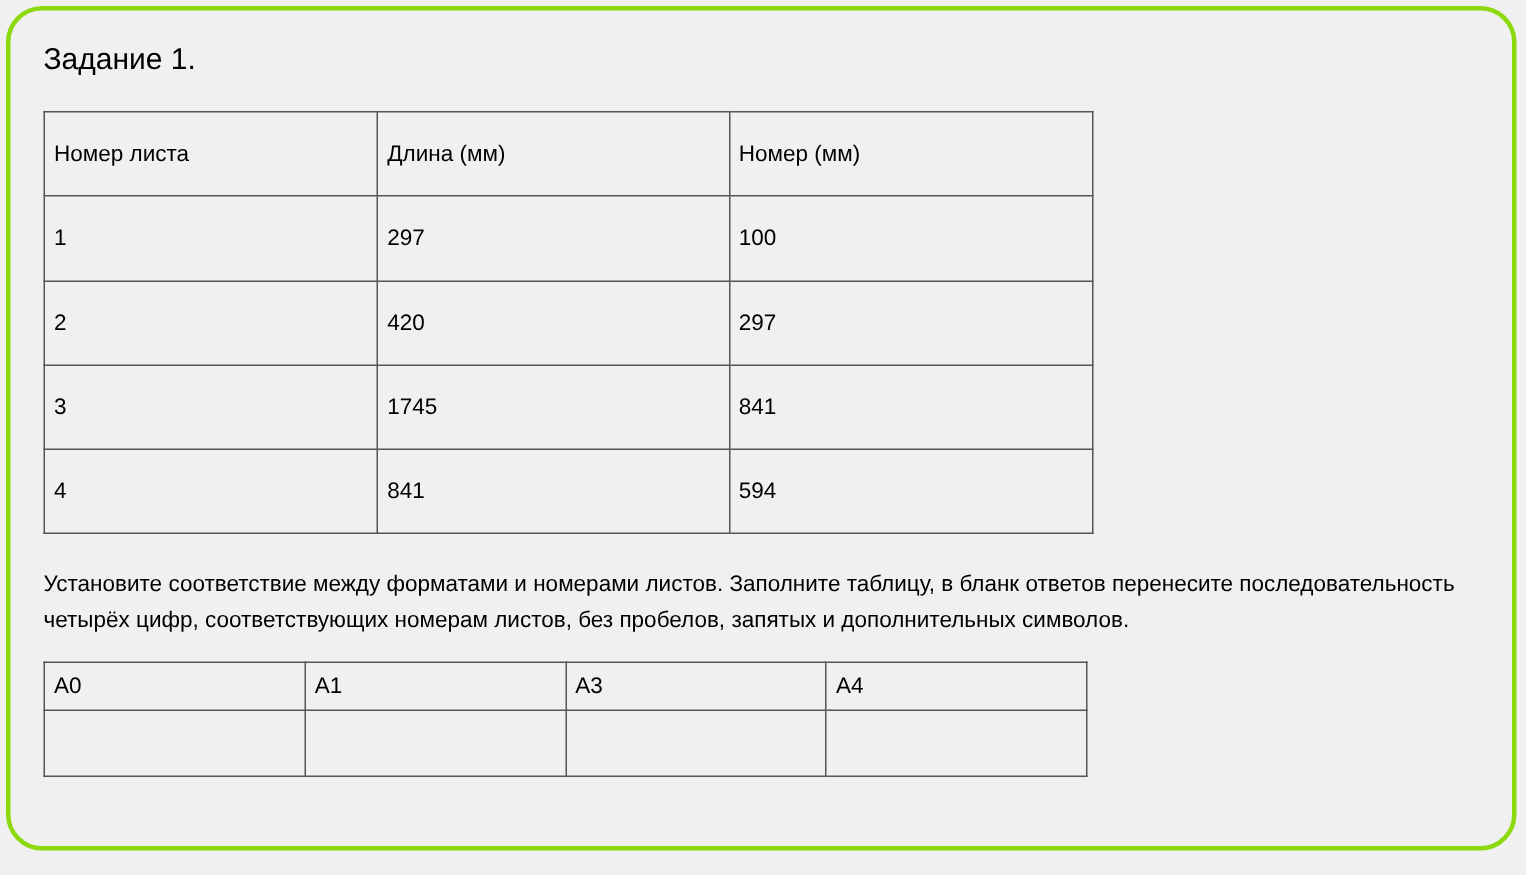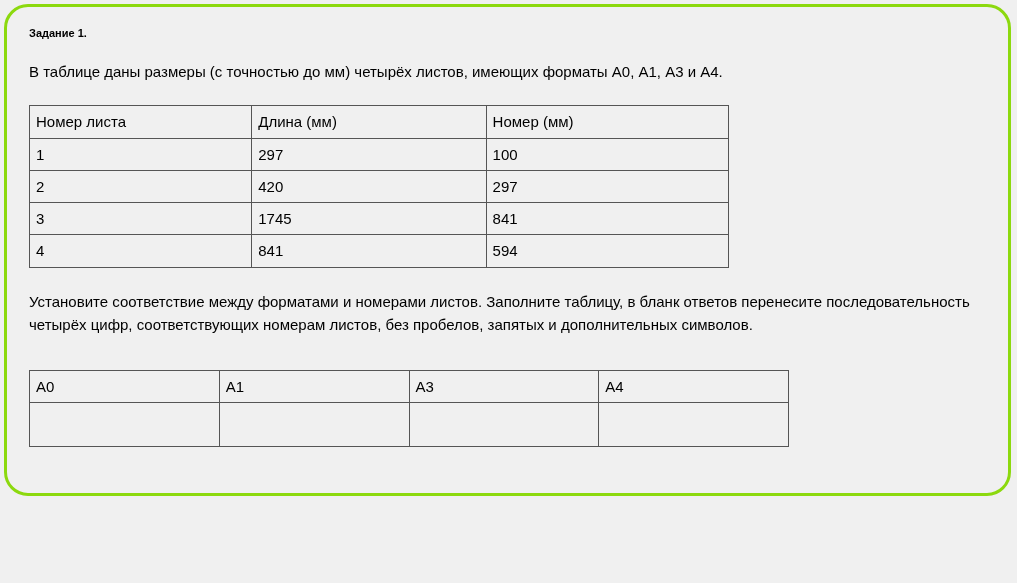--- a/index.html
+++ b/index.html
@@ -16,54 +16,54 @@
     }
     .card {
       width: 1007px;
       background: #f0f0f0;
       border: 3px solid #8cd90e;
       border-radius: 24px;
       padding: 18px 22px 24px 22px;
       line-height: 1.55;
     }
     .title {
-      font-weight: bold;
-      font-size: 11px;
+      font-weight: normal;
+      font-size: 20px;
       margin-bottom: 18px;
     }
     .intro {
       margin-bottom: 22px;
     }
     table {
       border-collapse: collapse;
       margin-bottom: 22px;
     }
     table.data-table {
       width: 700px;
     }
     table.data-table th,
     table.data-table td {
       border: 1px solid #555;
-      padding: 4px 6px;
+      padding: 16px 6px;
       text-align: left;
       font-weight: normal;
       height: 30px;
       vertical-align: middle;
     }
     table.data-table th {
       font-weight: normal;
     }
     .col-num { width: 220px; }
     .col-len { width: 232px; }
     .col-wid { width: 240px; }
     .instructions {
-      margin-bottom: 34px;
+      margin-bottom: 16px;
     }
     table.answer-table {
-      width: 760px;
+      width: 696px;
     }
     table.answer-table th,
     table.answer-table td {
       border: 1px solid #555;
       padding: 4px 6px;
       text-align: left;
       font-weight: normal;
       vertical-align: top;
     }
     table.answer-table th {
@@ -72,21 +72,20 @@
     table.answer-table td {
       height: 44px;
     }
     .answer-col { width: 190px; }
   </style>
 </head>
 <body>
 
 <div class="card">
   <div class="title">Задание 1.</div>
-  <div class="intro">В таблице даны размеры (с точностью до мм) четырёх листов, имеющих форматы А0, А1, А3 и А4.</div>
 
   <table class="data-table">
     <thead>
       <tr>
         <th class="col-num">Номер листа</th>
         <th class="col-len">Длина (мм)</th>
         <th class="col-wid">Номер (мм)</th>
       </tr>
     </thead>
     <tbody>

